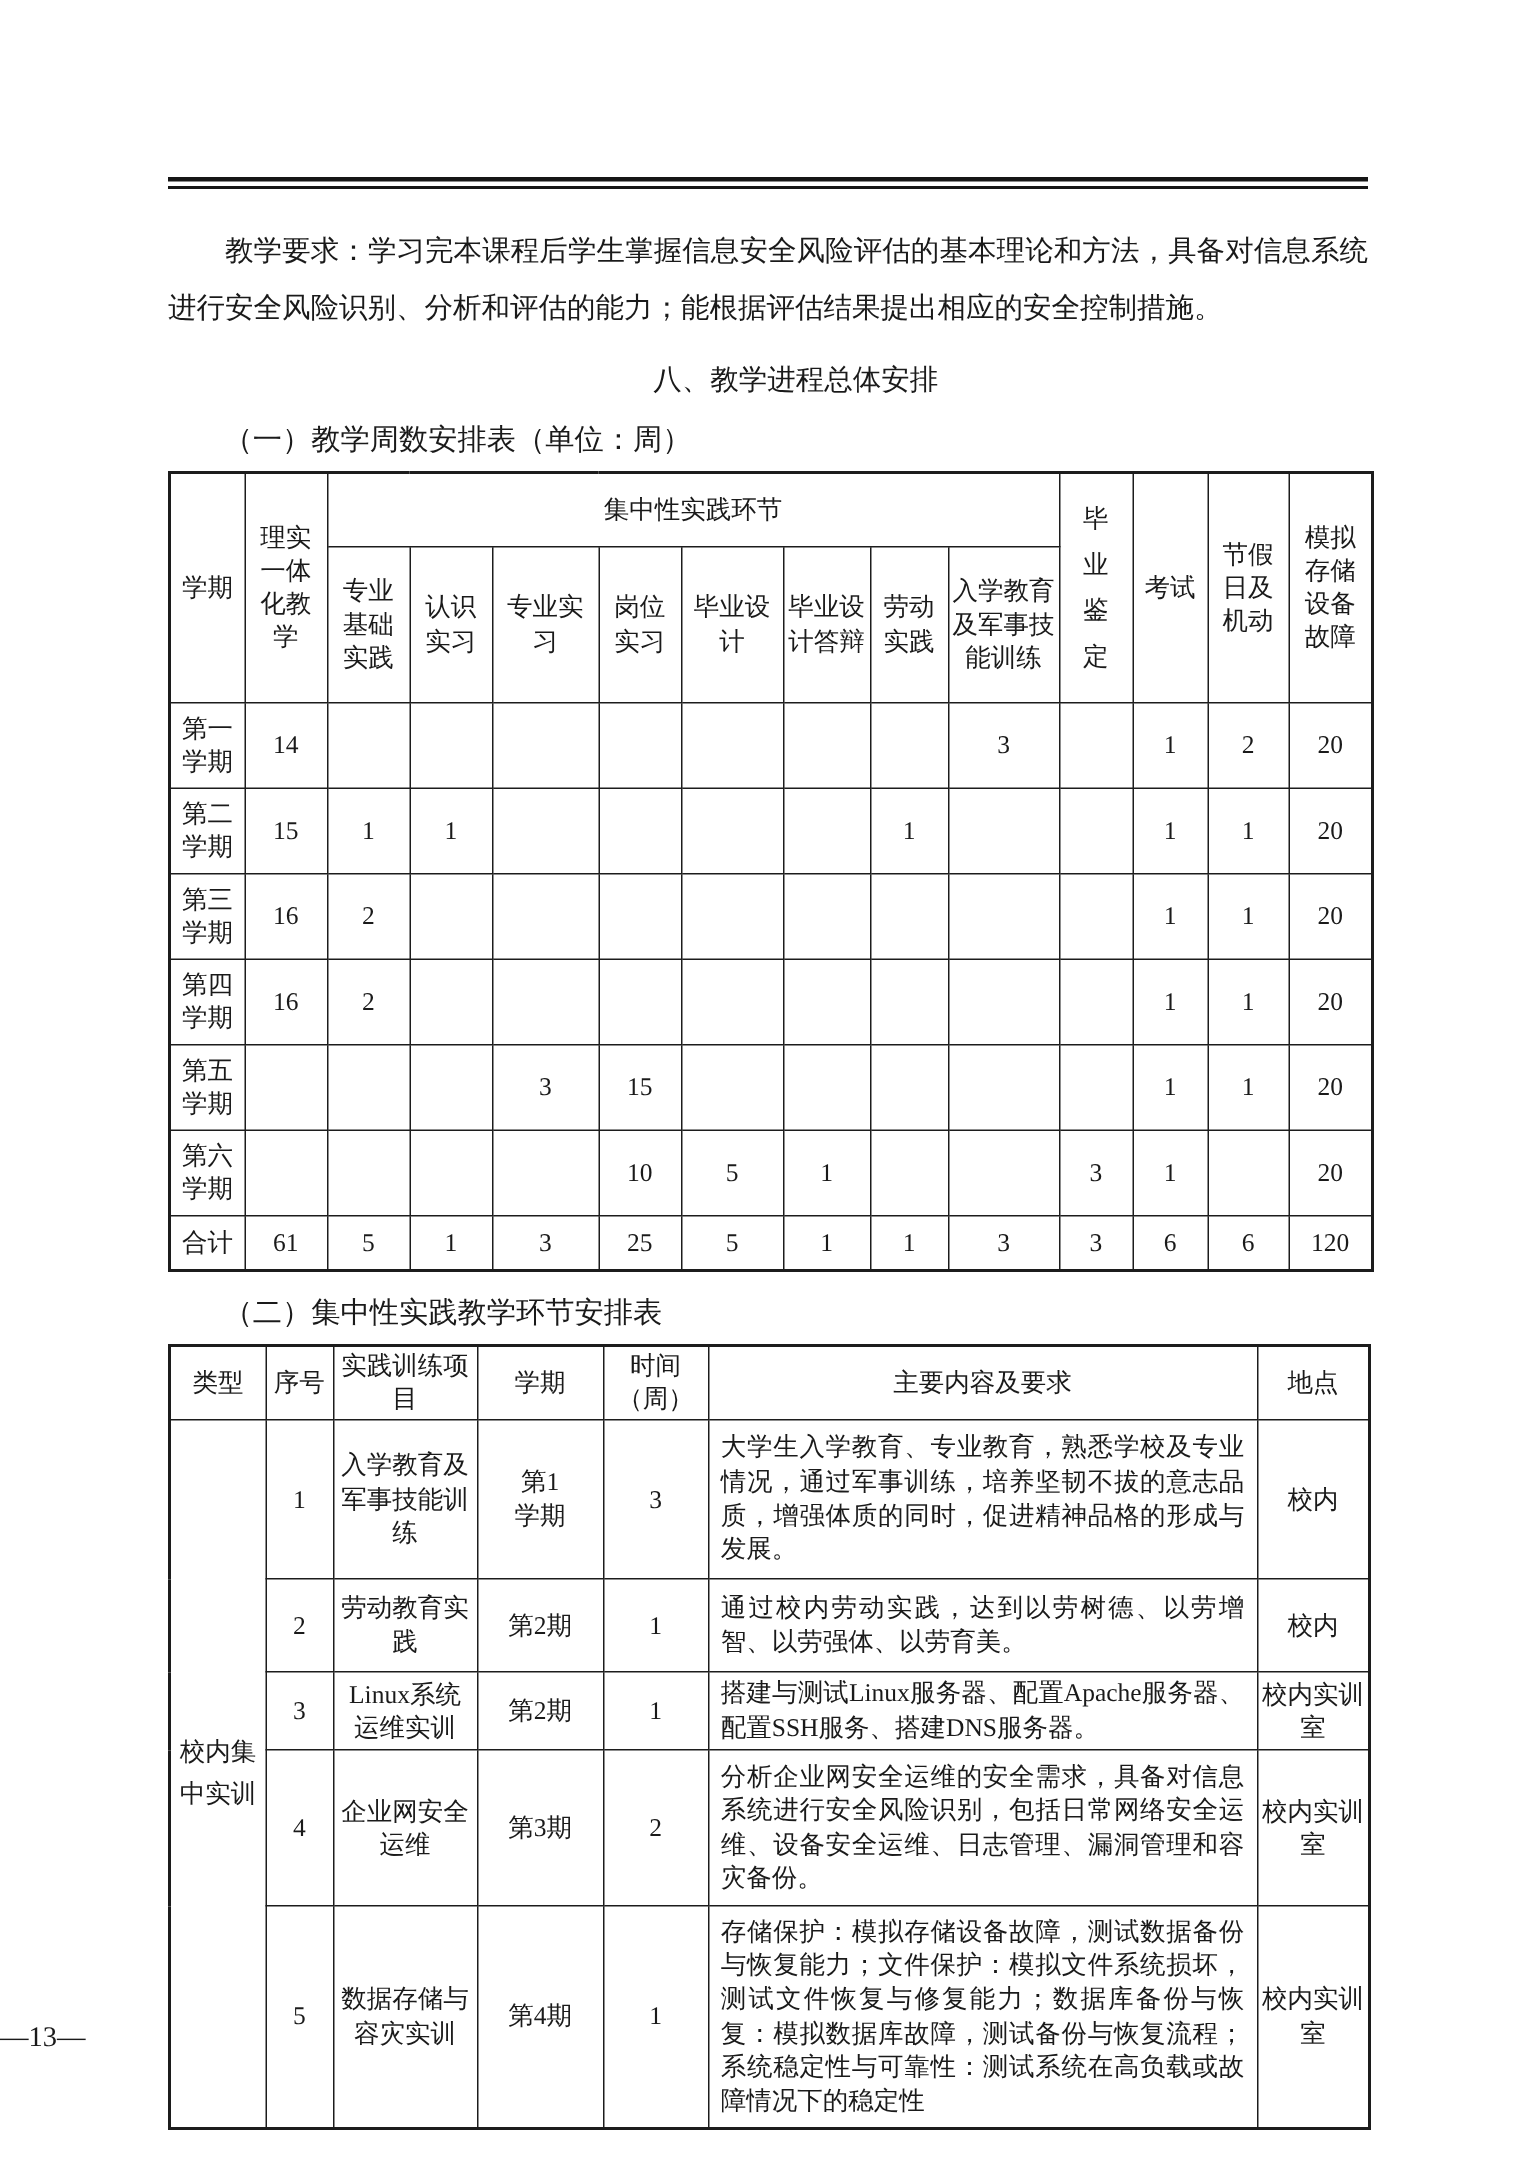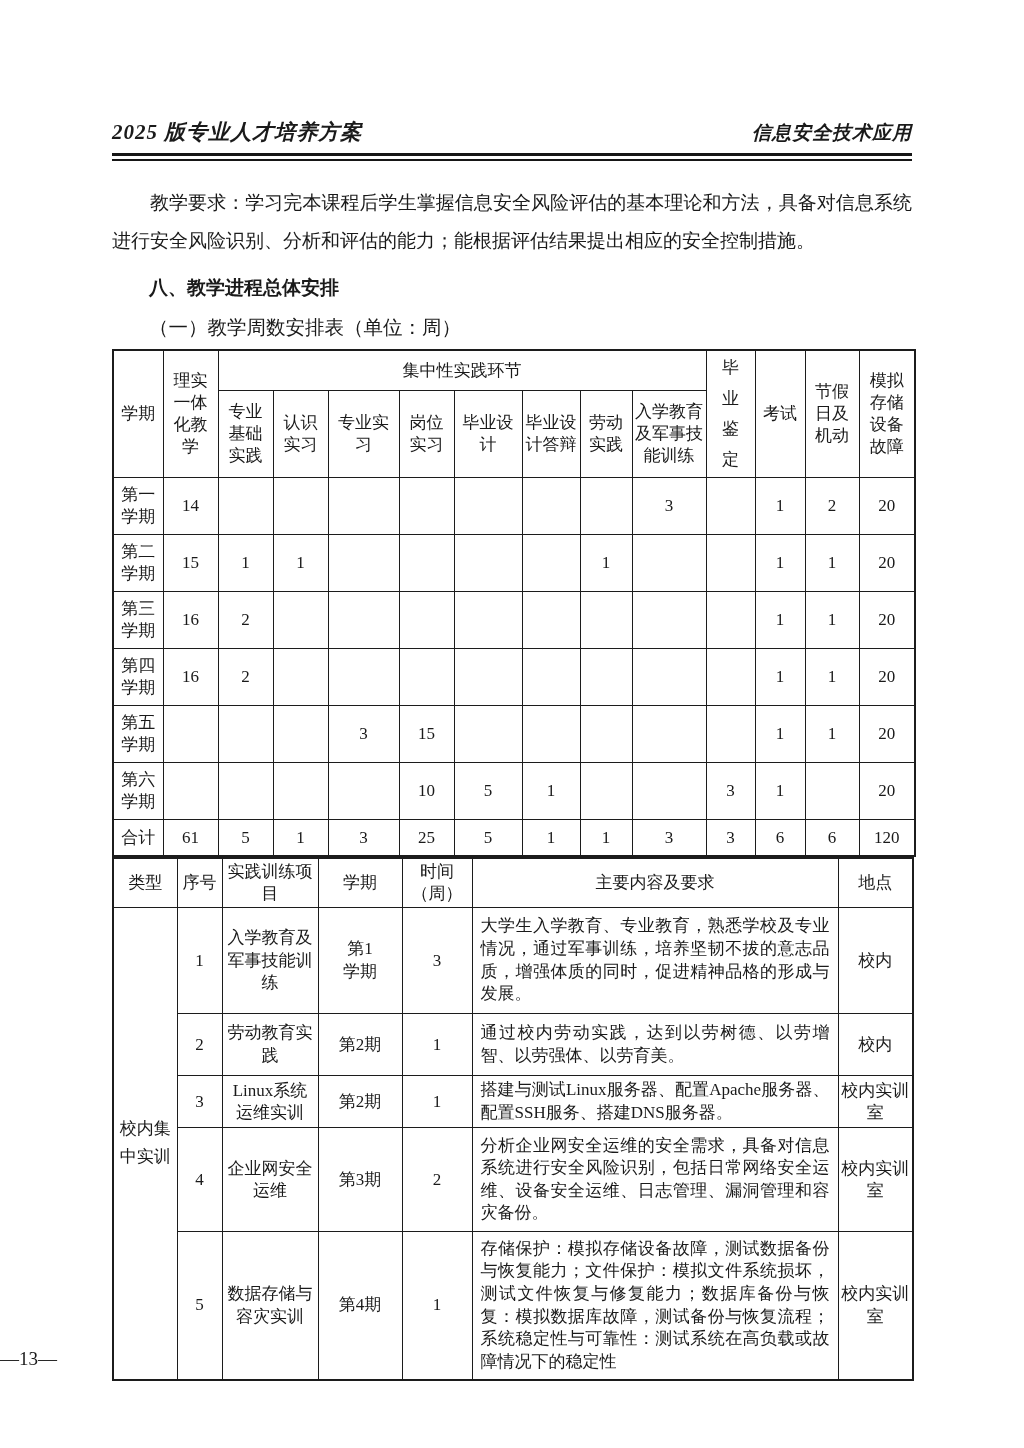--- a/index.html
+++ b/index.html
@@ -17,59 +17,55 @@
   
   .doc-header { display:flex; justify-content:space-between; align-items:flex-end; padding-bottom:7px; }
   .doc-header .left  { font-size:21px; font-weight:bold; font-style:italic; letter-spacing:1px; }
   .doc-header .right { font-size:19px; font-weight:bold; font-style:italic; letter-spacing:1px; }
   .header-rule { height:8px; border-top:3.5px solid #161616; border-bottom:2px solid #161616; }
   
   .intro { margin-top:23px; font-size:19px; line-height:38px; text-align:justify; text-indent:2em; }
   .section-heading {
     margin:15px 0 0 37px;
     font-family:"Liberation Sans","DejaVu Sans",sans-serif;
-    font-weight:bold; font-size:19px;
+    font-weight:normal; font-size:19px;text-align:center;
   }
   .table-caption { margin:13px 0 8px 37px; font-size:19.5px; }
   
   table { border-collapse:collapse; table-layout:fixed; width:800px; border:2px solid #1c1c1c; background:#fff; }
   th,td {
     border:1px solid #1c1c1c;
     font-weight:normal;
     text-align:center; vertical-align:middle;
     font-size:17px; line-height:1.3;
     padding:2px; overflow:hidden;
   }
   .t1 tr.h1 th { height:40px; }
   .t1 tr.h2 th { height:85px; }
   .t1 tr.data  { height:57px; }
   .t1 tr.total { height:36px; }
-  .vert { width:1.15em; margin:0 auto; line-height:1.8; word-break:break-all; }
+  .vert { width:1.15em; margin:13px auto; line-height:1.8; word-break:break-all; }
   
   .t2 th { height:46px; }
   .t2 td.type { padding:0 2px; line-height:1.7; }
   .t2 td.content { text-align:justify; padding:3px 8px; line-height:1.33; }
   .t2 td.sem { white-space:pre-line; }
   .t2 tr.r1 { height:106px; }
   .t2 tr.r2 { height:62px; }
   .t2 tr.r3 { height:48px; }
   .t2 tr.r4 { height:104px; }
   .t2 tr.r5 { height:148px; }
   
   .page-footer { position:absolute; left:0; right:0; top:1348px; font-size:19px; }
 </style>
 </head>
 <body>
 
 <div class="page">
 
-  <div class="doc-header">
-    <span class="left">2025 版专业人才培养方案</span>
-    <span class="right">信息安全技术应用</span>
-  </div>
   <div class="header-rule"></div>
 
   <p class="intro">教学要求：学习完本课程后学生掌握信息安全风险评估的基本理论和方法，具备对信息系统进行安全风险识别、分析和评估的能力；能根据评估结果提出相应的安全控制措施。</p>
 
   <h2 class="section-heading">八、教学进程总体安排</h2>
 
   <div class="table-caption">（一）教学周数安排表（单位：周）</div>
 
   <table class="t1">
     <colgroup>
@@ -218,20 +214,21 @@
           <td>1</td>
           <td>3</td>
           <td>3</td>
           <td>6</td>
           <td>6</td>
           <td>120</td>
         </tr>
   </tbody>
     </table>
 
+  <div class="table-caption">（二）集中性实践教学环节安排表</div>
 
   <table class="t2">
     <colgroup>
       <col style="width:64px">
         <col style="width:45px">
         <col style="width:96px">
         <col style="width:84px">
       <col style="width:70px">
         <col style="width:366px">
         <col style="width:75px">

